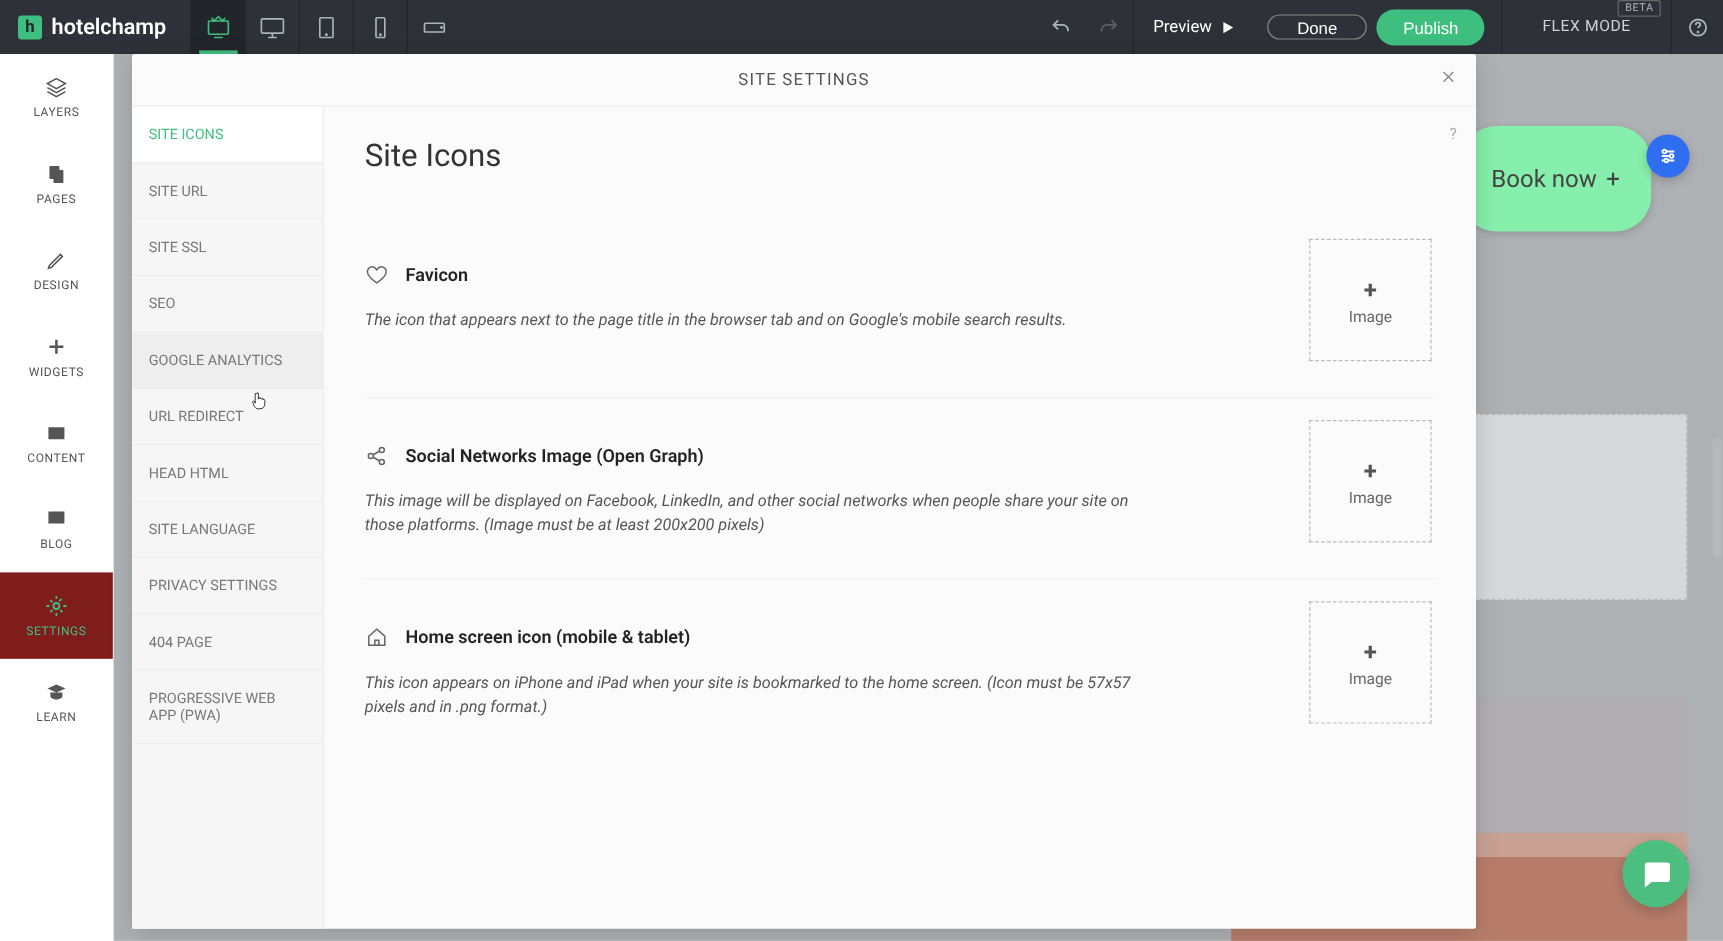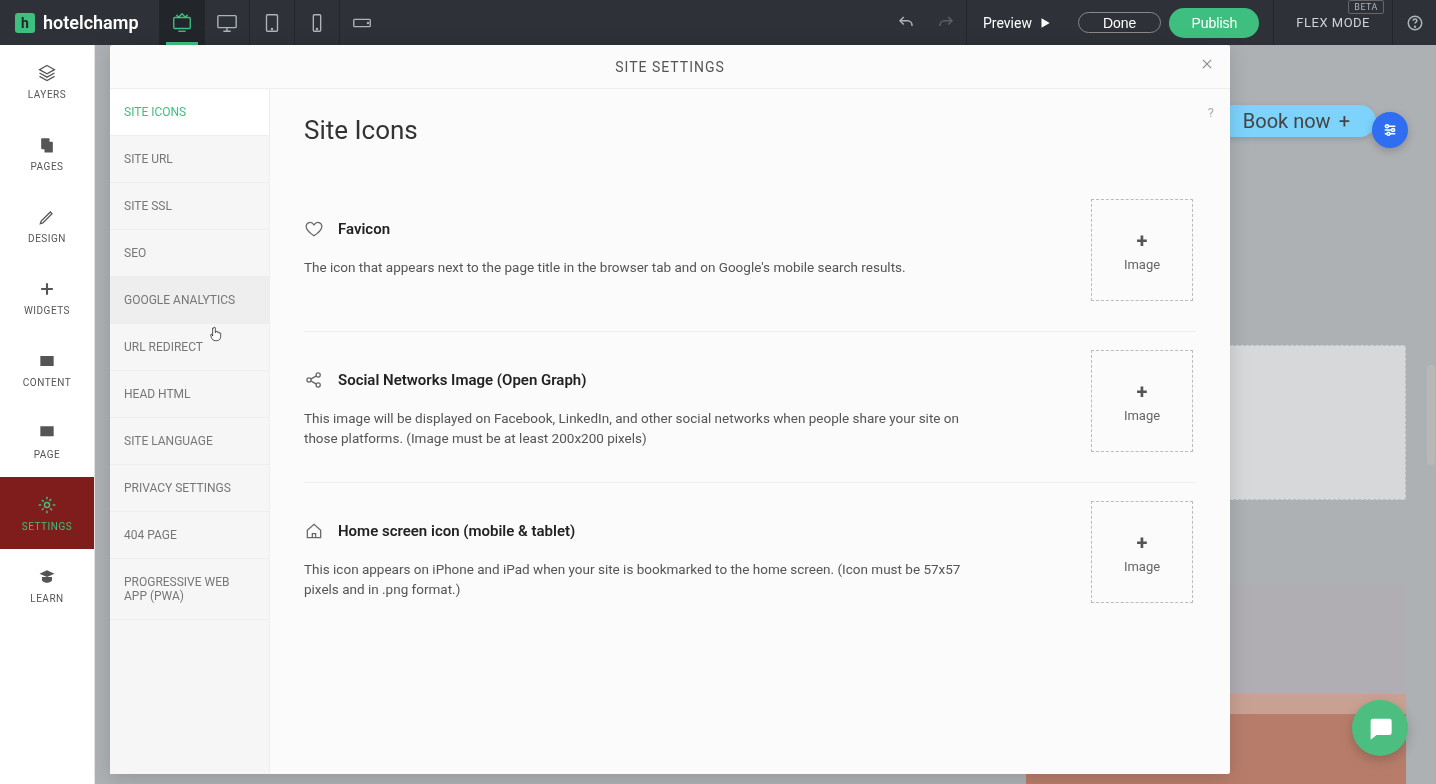--- a/index.html
+++ b/index.html
@@ -16,35 +16,35 @@
 .device-btn.active::after { content:""; position:absolute; left:6px; right:6px; bottom:0; height:3px; background:#3fbf7f;}
 .device-btn svg { width:22px; height:22px; }
 
 .top-right { margin-left:auto; display:flex; align-items:center; height:45px; }
 .top-icon-btn { width:40px; height:45px; display:flex; align-items:center; justify-content:center; color:#aeb3bb; cursor:pointer;}
 .top-icon-btn.disabled { opacity:0.35; }
 .preview { display:flex; align-items:center; padding:0 16px; height:45px; color:#fff; cursor:pointer; font-size:14px; border-left:1px solid #22252a; }
 .preview svg { margin-left:6px; width:14px; height:14px; }
 .done-btn { height:21px; margin:0 8px 0 10px; padding:0 24px; border:1px solid #888; border-radius:15px; color:#fff; background:transparent; font-size:14px; cursor:pointer;}
 .publish-btn { height:30px; padding:0 22px; border:none; border-radius:15px; background:#3fbf7f; color:#fff; font-size:14px; cursor:pointer;}
-.flexmode { padding:0 22px; height:45px; display:flex; align-items:center; color:#cfd2d7; font-size:13px; letter-spacing:0.5px; border-left:1px solid #22252a; margin-left:14px; position:relative;}
+.flexmode { padding:0 33px; height:45px; display:flex; align-items:center; color:#cfd2d7; font-size:13px; letter-spacing:0.5px; border-left:1px solid #22252a; margin-left:14px; position:relative;}
 .beta-badge { position:absolute; top:0px; right:8px; font-size:9px; padding:1px 5px; border:1px solid #666; border-radius:2px; color:#aeb3bb; letter-spacing:0.5px;}
 .help-btn { width:44px; height:45px; display:flex; align-items:center; justify-content:center; color:#aeb3bb; cursor:pointer; border-left:1px solid #22252a;}
 .help-btn svg { width:18px; height:18px;}
 
 .main { position:absolute; top:45px; left:0; right:0; bottom:0; display:flex; }
 .leftnav { width:95px; background:#fff; border-right:1px solid #e5e5e5; display:flex; flex-direction:column; }
 .leftnav-item { height:72px; display:flex; flex-direction:column; align-items:center; justify-content:center; color:#555; cursor:pointer; font-size:10px; letter-spacing:0.5px;}
 .leftnav-item.active { color:#3fbf7f; position:relative; background:#7f1d1d;}
 .leftnav-item svg { width:20px; height:20px; margin-bottom:6px; }
 .leftnav-item span { text-align:center; }
 
 .canvas { flex:1; position:relative; background:#f0f0f0; }
 .canvas-bg { position:absolute; inset:0; background:#aeb1b3; }
-.booknow { position:absolute; top:60px; right:60px; background:#7dd3fc; border-radius:30px; padding:4px 26px; display:flex; font-size:20px; color:#444; box-shadow:0 2px 6px rgba(0,0,0,0.15);}
+.booknow { position:absolute; top:60px; right:60px; background:#86efac; border-radius:30px; padding:32px 26px; display:flex; font-size:20px; color:#444; box-shadow:0 2px 6px rgba(0,0,0,0.15);}
 .booknow .plus { margin-left:8px;}
 .placeholder-dash { position:absolute; top:300px; left:30px; right:30px; height:155px; border:1px dashed #bbb; background:rgba(255,255,255,0.5); }
 .hotel-img { position:absolute; bottom:0; right:30px; width:380px; height:200px; background:linear-gradient(#b0aeb2 0 55%, #c9a193 55% 65%, #b77d6a 65% 100%);}
 
 .modal { position:absolute; top:0; left:15px; width:1120px; bottom:10px; background:#fbfbfb; border-radius:2px; box-shadow:0 4px 20px rgba(0,0,0,0.15); display:flex; flex-direction:column;}
 .modal-header { height:44px; border-bottom:1px solid #eee; display:flex; align-items:center; justify-content:center; position:relative; font-size:14px; letter-spacing:1px; color:#555;}
 .modal-close { position:absolute; right:16px; top:12px; cursor:pointer; color:#888;}
 .modal-body { flex:1; display:flex; overflow:hidden;}
 .modal-nav { width:160px; border-right:1px solid #eee; background:#f6f6f6; overflow-y:auto;}
 .modal-nav-item { padding:16px 14px; font-size:12px; color:#777; cursor:pointer; border-bottom:1px solid #eee; }
@@ -52,21 +52,21 @@
 .modal-nav-item.hover { background:#eee;}
 .modal-content { flex:1; padding:26px 34px; overflow-y:auto; position:relative;}
 .modal-content .help-q { position:absolute; right:16px; top:16px; color:#aaa; cursor:pointer; font-size:13px;}
 .mc-title { font-size:26px; font-weight:400; color:#333; margin-bottom:36px;}
 .section { display:flex; padding:18px 0 30px; border-bottom:1px solid #eee;}
 .section:last-child { border-bottom:none;}
 .sec-left { flex:1; padding-right:120px;margin-top:20px;}
 .sec-head { display:flex; align-items:center; margin-bottom:18px;}
 .sec-head svg { width:20px; height:20px; color:#666; margin-right:14px; stroke:#666; fill:none; stroke-width:1.5;}
 .sec-head-title { font-size:15px; font-weight:600; color:#222;}
-.sec-desc { font-size:13.5px; color:#555; line-height:1.5;}
+.sec-desc { font-size:13.5px; color:#555; line-height:1.5;font-style:italic;}
 .sec-right { width:105px;}
 .img-drop { width:102px; height:102px; border:1px dashed #bbb; display:flex; flex-direction:column; align-items:center; justify-content:center; cursor:pointer; color:#666; font-size:13px;}
 .img-drop .plus { font-size:20px; font-weight:700; margin-bottom:4px; color:#555;}
 
 .float-blue { position:absolute; top:67px; right:28px; width:36px; height:36px; border-radius:50%; background:#2f6ef0; display:flex; align-items:center; justify-content:center; color:#fff; cursor:pointer; box-shadow:0 3px 8px rgba(0,0,0,0.2);}
 .float-blue svg { width:18px; height:18px;}
 .chat-bubble { position:absolute; bottom:28px; right:28px; width:56px; height:56px; border-radius:50%; background:#4cbf80; display:flex; align-items:center; justify-content:center; color:#fff; cursor:pointer; box-shadow:0 4px 12px rgba(0,0,0,0.2);}
 .chat-bubble svg { width:28px; height:28px;}
 
 .scrollbar-thumb { position:absolute; right:1px; top:320px; width:8px; height:100px; background:#b8b8b8; border-radius:4px;}
@@ -181,21 +181,21 @@
     <div class="leftnav-item">
       <svg viewBox="0 0 24 24" fill="currentColor">
           <path d="M4 6h16v12H4z"></path>
         </svg>
       <span>CONTENT</span>
     </div>
     <div class="leftnav-item">
       <svg viewBox="0 0 24 24" fill="currentColor">
           <path d="M4 4h16v12H4z M6 20l4-4"></path>
         </svg>
-      <span>PAGE</span>
+      <span>BLOG</span>
     </div>
     <div class="leftnav-item active">
       <svg viewBox="0 0 24 24" fill="none" stroke="currentColor" stroke-width="1.8">
           <circle cx="12" cy="12" r="3"></circle>
           <path d="M12 2v3m0 14v3m10-10h-3M5 12H2m15.07-7.07l-2.12 2.12M8.05 15.95l-2.12 2.12m0-12.02l2.12 2.12m7.9 7.9l2.12 2.12"></path>
         </svg>
       <span>SETTINGS</span>
     </div>
     <div class="leftnav-item">
       <svg viewBox="0 0 24 24" fill="currentColor">

